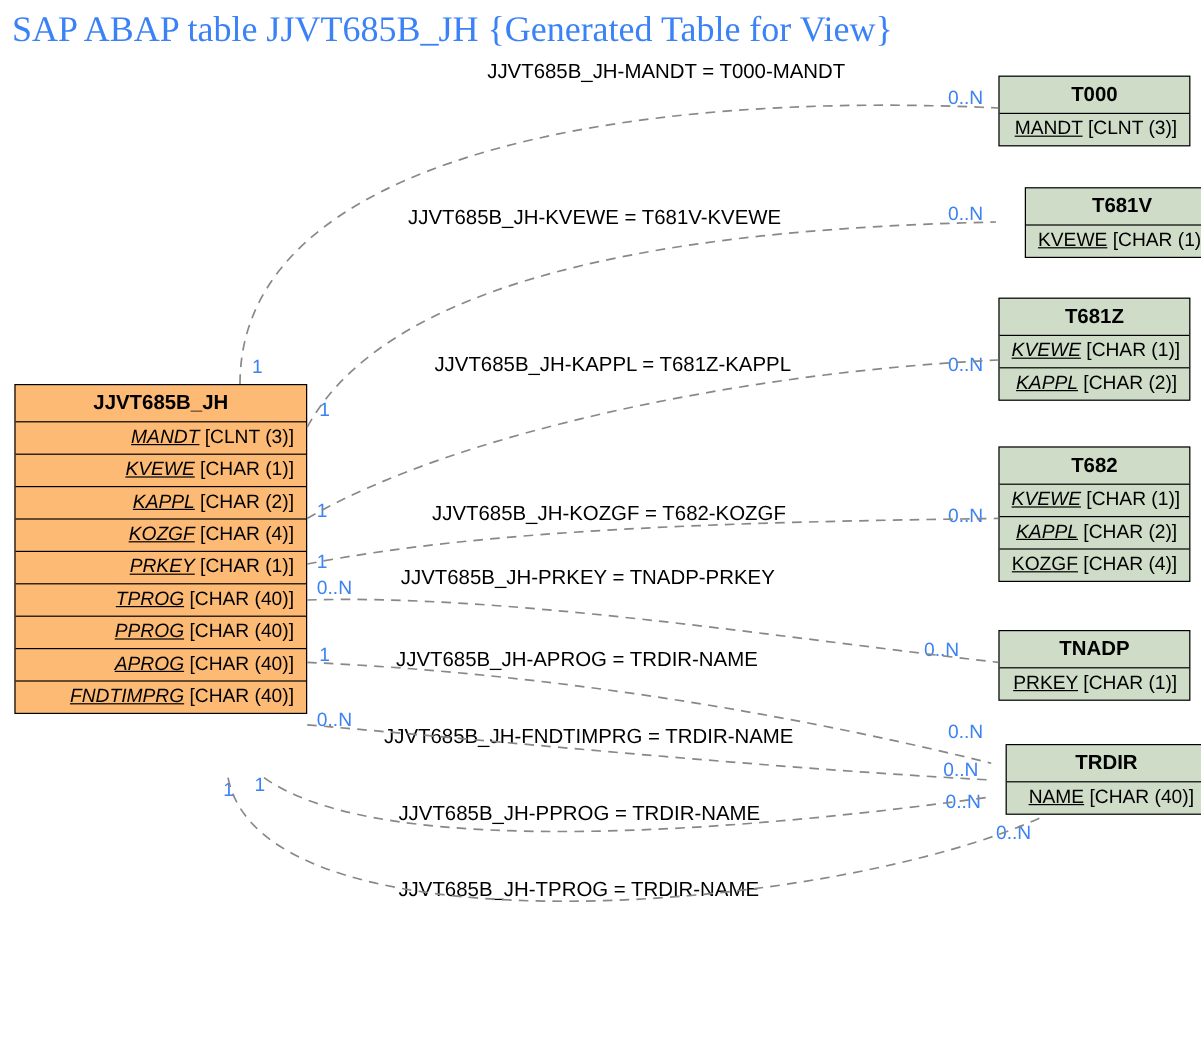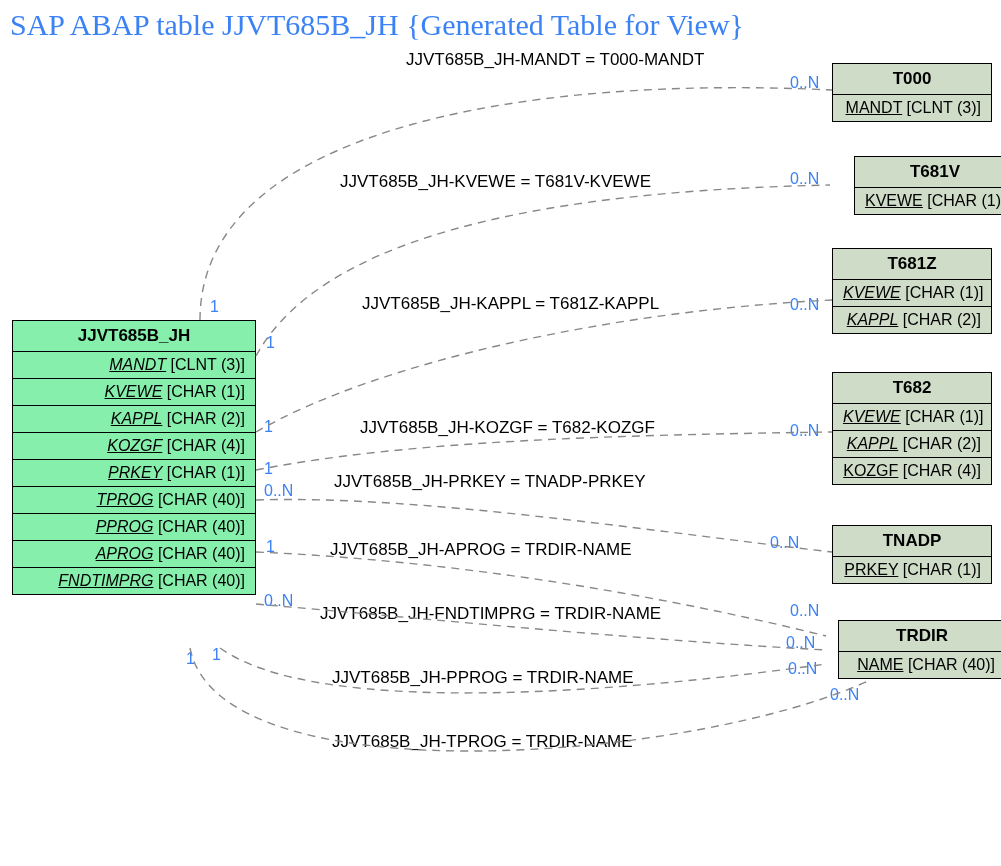--- a/index.html
+++ b/index.html
@@ -18,21 +18,21 @@
     left: 10px;
     font-size: 30px;
     font-family: "Times New Roman", serif;
     color: #3b82f6;
   }
   .entity {
     position: absolute;
     border: 1px solid #000;
     background: #cedcc8;
   }
-  .entity.main { background: #86efac; }
+  .entity.main { background: #fdba74; }
   .entity .hdr {
     font-weight: bold;
     text-align: center;
     padding: 5px 10px;
     border-bottom: 1px solid #000;
     font-size: 17px;
   }
   .entity .row {
     padding: 4px 10px;
     font-size: 16px;

